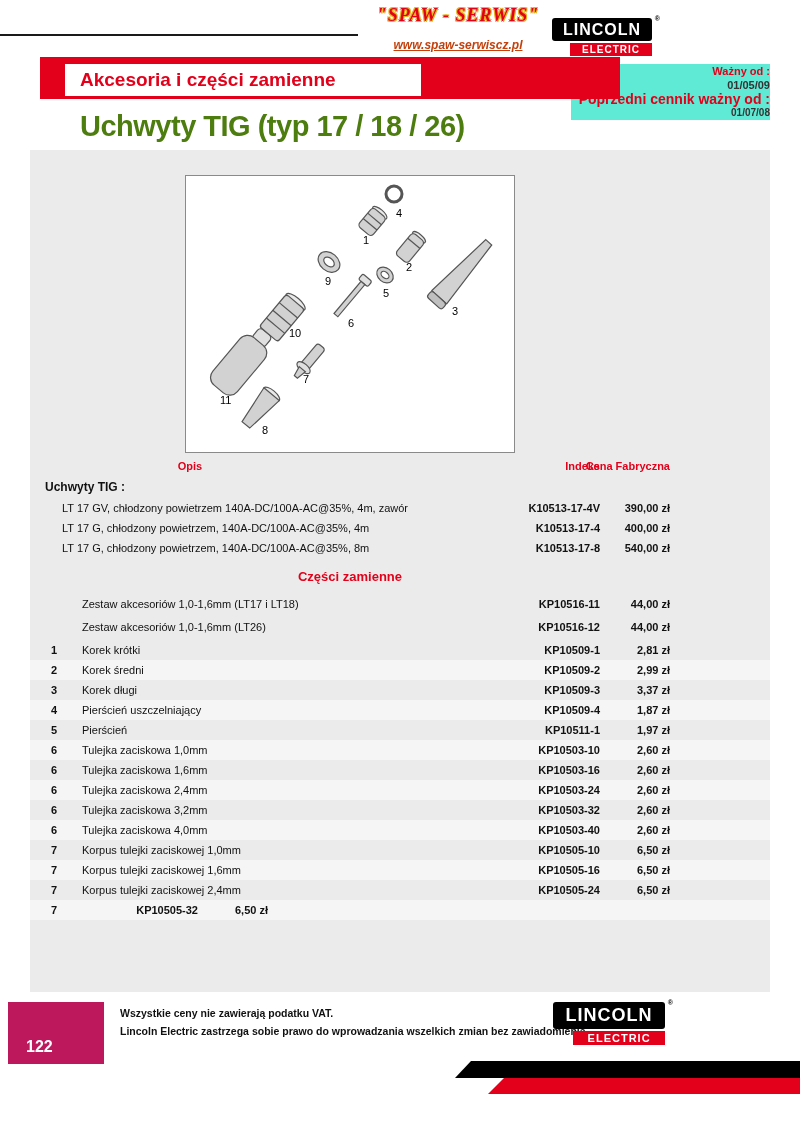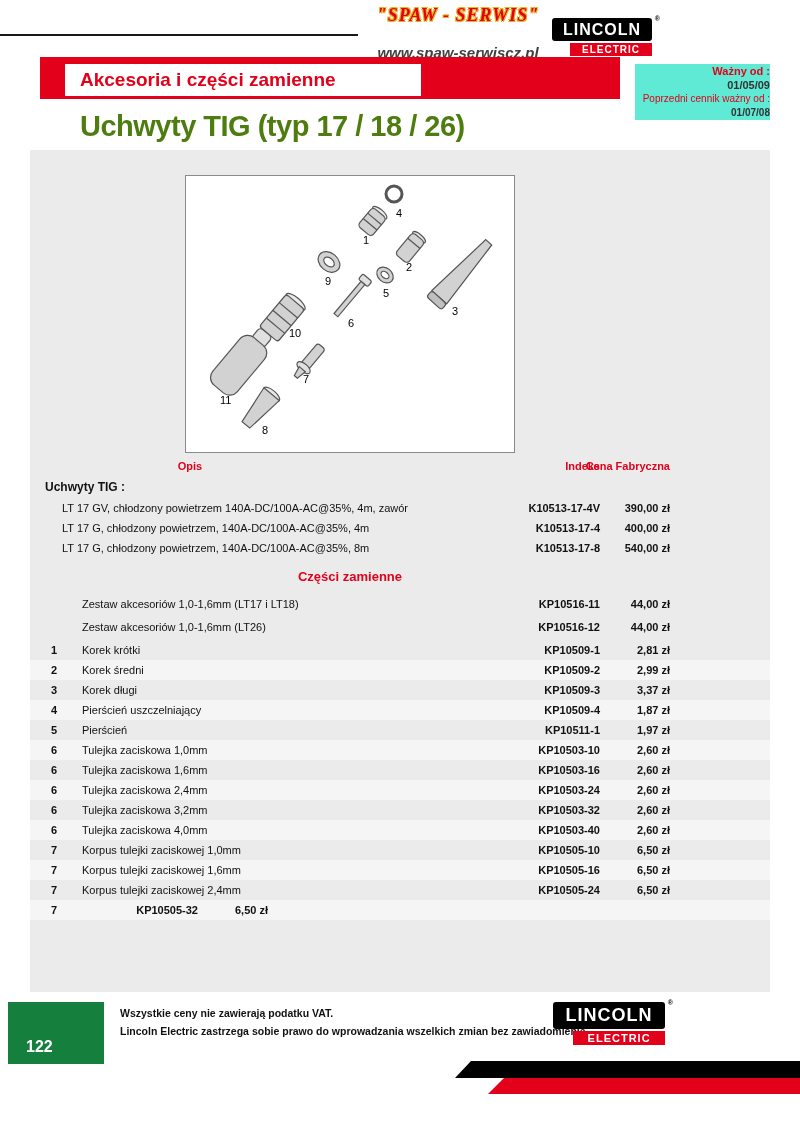--- a/index.html
+++ b/index.html
@@ -5,38 +5,38 @@
   html,body{margin:0;padding:0}
   body{width:800px;height:1131px;position:relative;background:#fff;
        font-family:"Liberation Sans",sans-serif;color:#111;overflow:hidden}
 
   
   .top-rule{position:absolute;left:0;top:34px;width:556px;height:2px;background:#1a1a1a}
   .dealer{position:absolute;left:358px;top:2px;width:200px;text-align:center;background:#fff;padding:3px 0 1px}
   .dealer-name{font-family:"Liberation Serif",serif;font-size:18px;font-weight:bold;font-style:italic;
                color:#e2001a;letter-spacing:1px;
                text-shadow:1px 1px 0 #e6b31e,-1px 1px 0 #e6b31e,1px -1px 0 #e6b31e,-1px -1px 0 #e6b31e}
-  .dealer-url{font-size:15px;font-weight:bold;font-style:italic;color:#404040;
-              text-decoration:underline;margin-top:18px;display:inline-block;cursor:pointer}
+  .dealer-url{font-size:12px;font-weight:bold;font-style:italic;color:#c2410c;
+              text-decoration:underline;margin-top:12px;display:inline-block;cursor:pointer}
 
   .lincoln{display:block}
   .lincoln .ln{position:relative;background:#000;color:#fff;font-weight:bold;text-align:center;
                letter-spacing:1px;border-radius:3px}
   .lincoln .reg{position:absolute;right:-9px;top:-3px;font-size:7px;color:#000}
   .lincoln .el{background:#e2001a;color:#fff;font-weight:bold;text-align:center;
                margin-top:2px;margin-left:18%;letter-spacing:1px}
   .lincoln-top{position:absolute;left:552px;top:18px;width:100px}
   .lincoln-top .ln{font-size:16px;padding:3px 4px 2px}
   .lincoln-top .el{font-size:10px;padding:1px 2px}
 
   .validity{position:absolute;right:30px;top:64px;text-align:right;background:#5eead4;
             padding-left:8px;line-height:14px}
   .v-label{color:#e2001a;font-weight:bold;font-size:11px}
   .v-date{color:#333;font-weight:bold;font-size:11px}
-  .v-label2{color:#e2001a;font-weight:normal;font-size:10px}
+  .v-label2{color:#e2001a;font-weight:bold;font-size:14px}
   .v-date2{color:#333;font-weight:bold;font-size:10px}
 
   .banner{position:absolute;left:40px;top:57px;width:580px;height:42px;background:#e2001a}
   .banner-box{position:absolute;left:25px;top:7px;width:356px;height:32px;background:#fff;
               display:flex;align-items:center;padding-left:15px;box-sizing:border-box}
   .banner-title{color:#e2001a;font-size:19px;font-weight:bold;white-space:nowrap}
 
   .page-title{position:absolute;left:80px;top:110px;font-size:29px;font-weight:bold;
               letter-spacing:-0.5px;color:#4d7c0f;white-space:nowrap}
 
@@ -62,21 +62,21 @@
   .h-desc{flex:1;text-align:center;padding-right:130px;white-space:nowrap}
   .h-price{width:100px;margin-left:-30px;text-align:right;flex:0 0 auto;white-space:nowrap}
 
   .sec1{height:22px;display:flex;align-items:center;padding-left:15px;font-weight:bold;font-size:12px}
   .sec2{height:20px;margin:8px 100px 6px 0;display:flex;align-items:center;justify-content:center;
         color:#e2001a;font-weight:bold;font-size:13px}
   .parts .trow:nth-child(even){background:rgba(255,255,255,.5)}
   .sets{margin-bottom:2px}
 
   
-  .foot-gray{position:absolute;left:8px;top:1002px;width:96px;height:62px;background:#15803d;
+  .foot-gray{position:absolute;left:8px;top:1002px;width:96px;height:62px;background:#be185d;
              color:#fff;font-weight:bold;font-size:16px;display:flex;align-items:flex-end;
              padding:0 0 8px 18px;box-sizing:border-box}
   .foot-notes{position:absolute;left:120px;top:1004px;font-size:10.5px;font-weight:bold;
               line-height:18px;color:#111}
   .lincoln-foot{position:absolute;left:553px;top:1002px;width:112px}
   .lincoln-foot .ln{font-size:18px;padding:3px 4px}
   .lincoln-foot .el{font-size:11px;padding:1px 2px}
   .bar-black{position:absolute;left:455px;top:1061px;width:345px;height:17px;background:#000;
              clip-path:polygon(16px 0,100% 0,100% 100%,0 100%)}
   .bar-red{position:absolute;left:488px;top:1078px;width:312px;height:16px;background:#e2001a;

